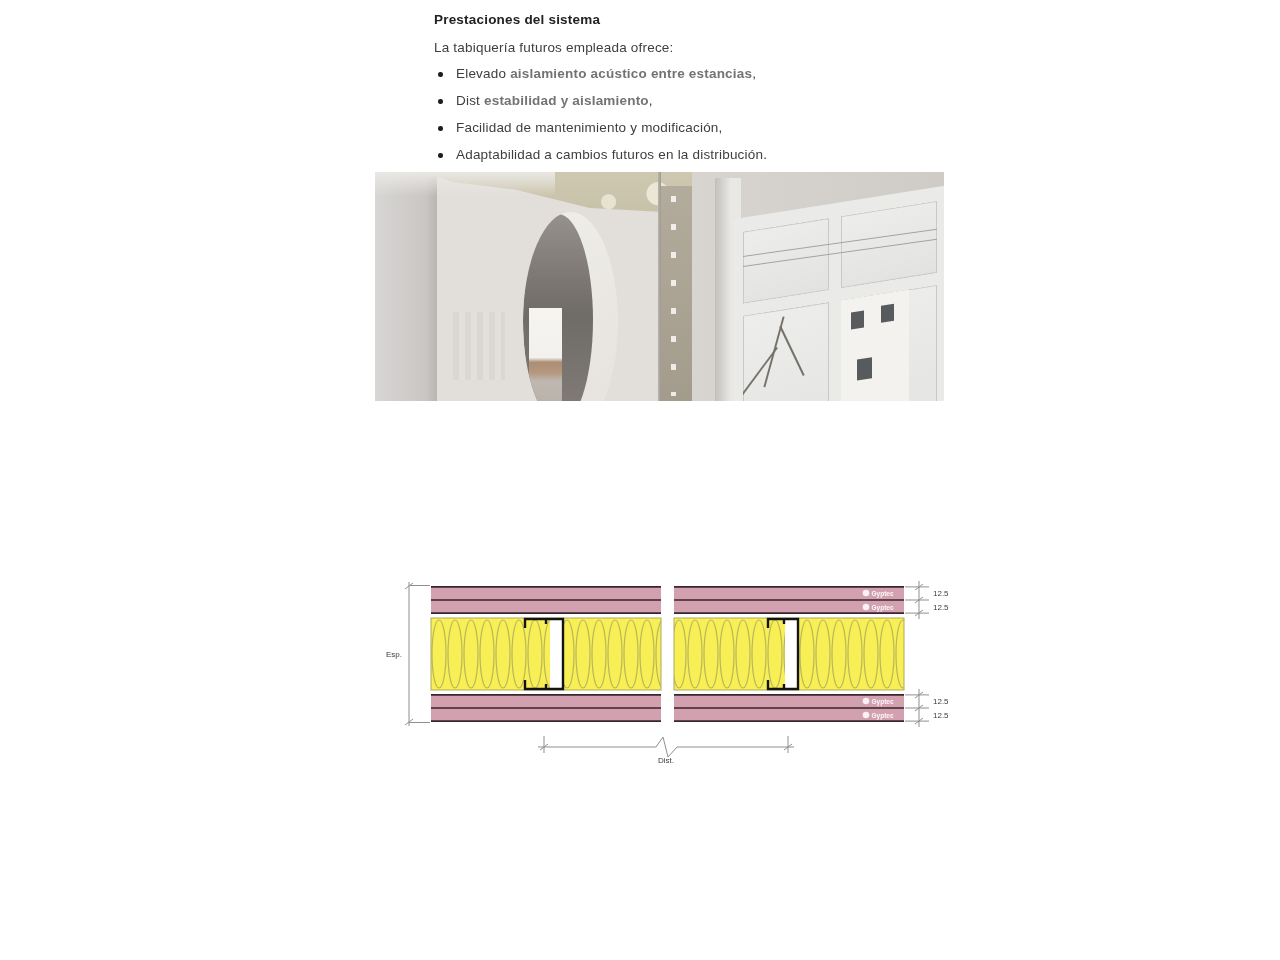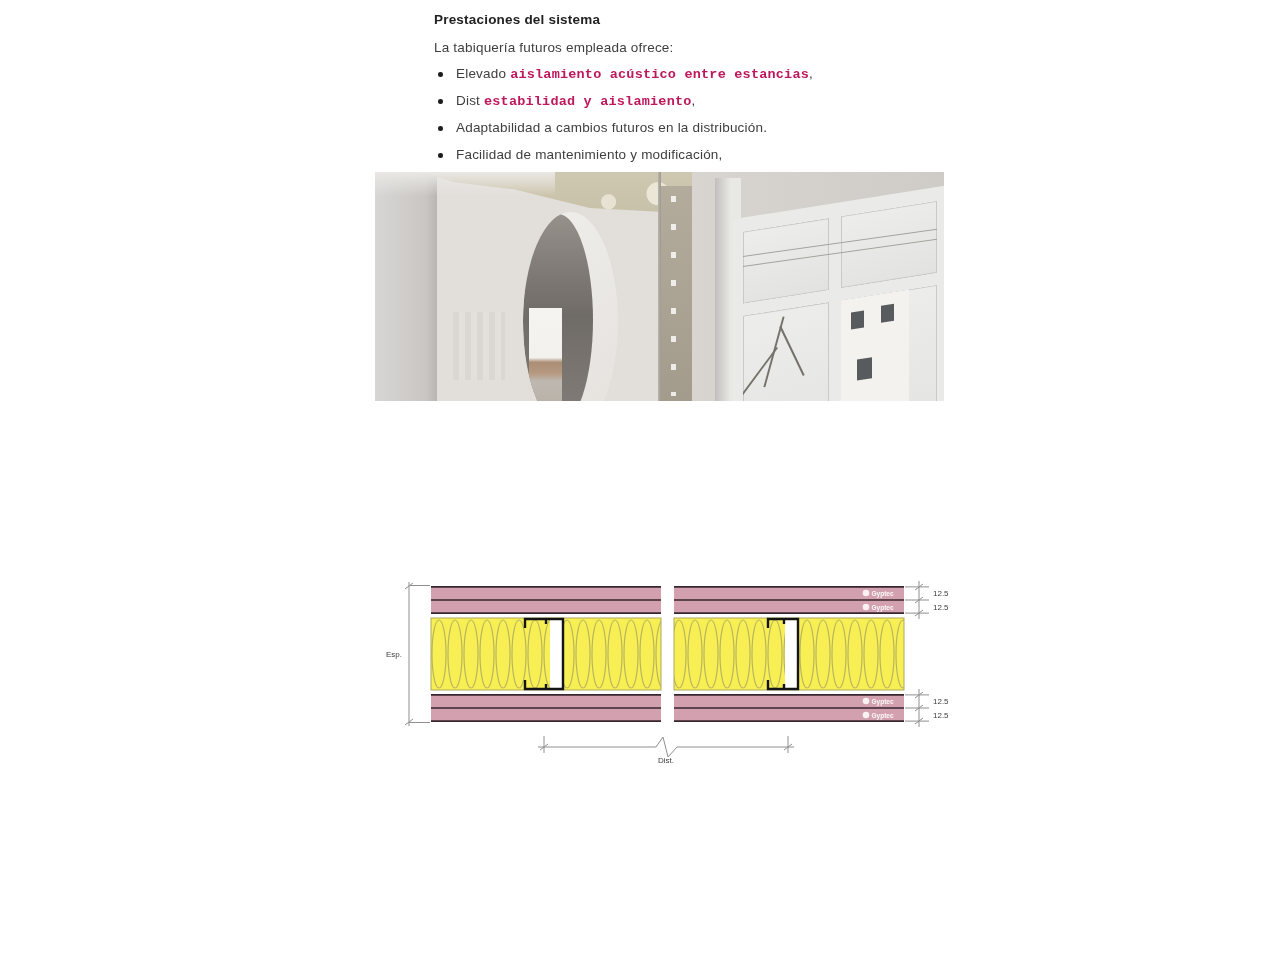--- a/index.html
+++ b/index.html
@@ -7,21 +7,21 @@
         font-family:"Liberation Sans",sans-serif;color:#3e3e3e;margin-left:28px;}
   .abs{position:absolute;}
 
   
   .heading{left:406px;top:12px;font-size:13.5px;font-weight:bold;color:#222;letter-spacing:.2px;}
   .intro{left:406px;top:40px;font-size:13.5px;color:#3e3e3e;letter-spacing:.2px;}
   .bullets{left:406px;top:66px;width:420px;}
   .bullet{position:relative;height:27px;font-size:13.5px;letter-spacing:.2px;}
   .bullet .dot{position:absolute;left:4px;top:6px;width:4.5px;height:4.5px;border-radius:50%;background:#1d1d1d;}
   .bullet .bt{position:absolute;left:22px;top:0;white-space:nowrap;}
-  .bullet b{color:#be185d;font-family:Liberation Mono, monospace;}
+  .bullet b{color:#737373;}
 
   
   .photo{left:347px;top:172px;width:569px;height:229px;overflow:hidden;
          background:linear-gradient(100deg,#d3d1cf 0%,#dedbd7 30%,#d8d5d1 55%,#d1cecb 100%);}
   .ph-wall-left{left:0;top:0;width:62px;height:229px;
          background:linear-gradient(to right,#d8d6d4,#c9c6c4 82%,#b8b5b3 100%);}
   .ph-wall-main{left:62px;top:0;width:223px;height:229px;background:#e2dfdb;}
   .ph-wall-streaks{left:78px;top:140px;width:52px;height:68px;opacity:.6;
          background:repeating-linear-gradient(90deg,#d6d2cd 0 6px,#e4e0db 6px 12px);}
   .ph-ceiling{left:55px;top:0;width:380px;height:62px;
@@ -81,25 +81,25 @@
     <div class="bullet">
       <span class="dot"></span>
       <span class="bt"><span>Elevado </span><b>aislamiento acústico entre estancias</b><span>,</span></span>
     </div>
     <div class="bullet">
       <span class="dot"></span>
       <span class="bt"><span>Dist </span><b>estabilidad y aislamiento</b><span>,</span></span>
     </div>
     <div class="bullet">
       <span class="dot"></span>
+      <span class="bt"><span>Facilidad de mantenimiento y modificación,</span><b></b><span></span></span>
+    </div>
+    <div class="bullet">
+      <span class="dot"></span>
       <span class="bt"><span>Adaptabilidad a cambios futuros en la distribución.</span><b></b><span></span></span>
-    </div>
-    <div class="bullet">
-      <span class="dot"></span>
-      <span class="bt"><span>Facilidad de mantenimiento y modificación,</span><b></b><span></span></span>
     </div>
   </div>
 
   <div class="abs photo">
     <div class="abs ph-wall-main"></div>
     <div class="abs ph-wall-left"></div>
     <div class="abs ph-wall-streaks"></div>
     <div class="abs ph-ceiling"></div>
     <div class="abs ph-top-sliver"></div>
 

